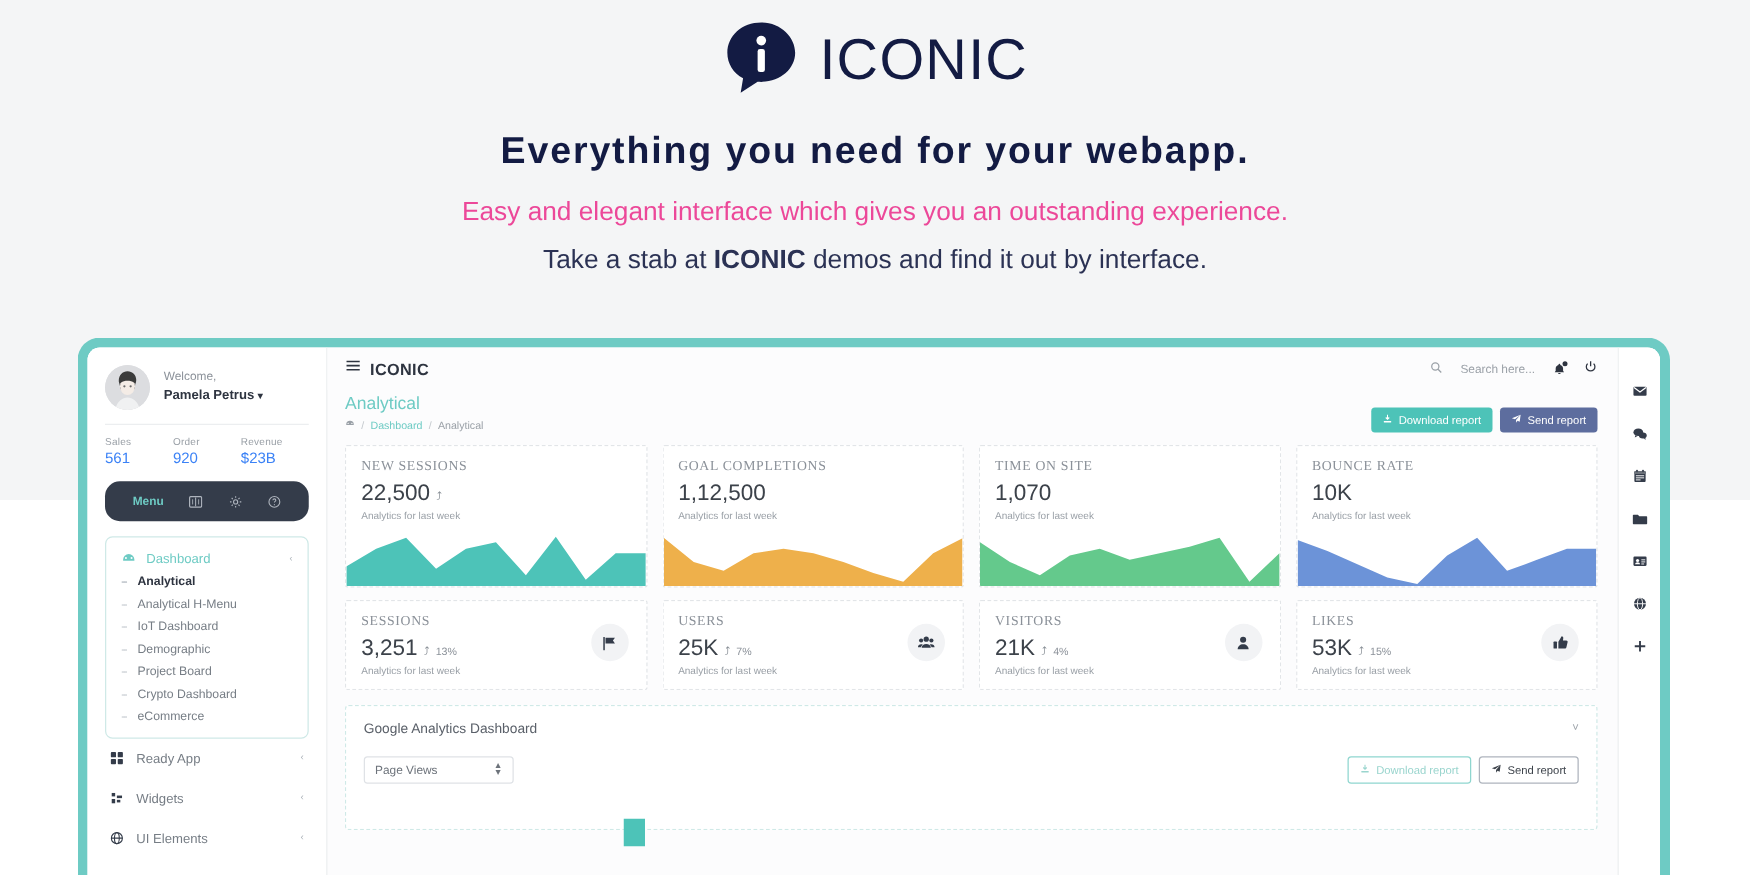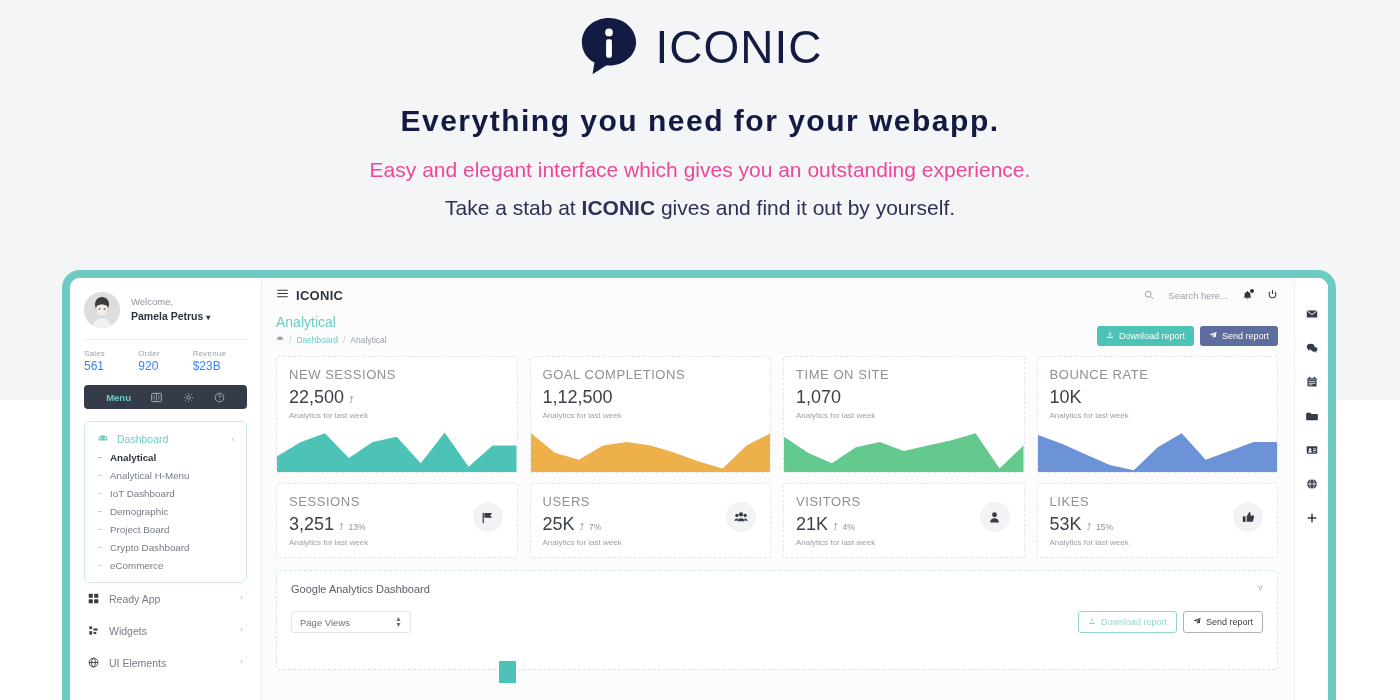--- a/index.html
+++ b/index.html
@@ -82,21 +82,21 @@
   .uname {
     font-size: 10.5px; color: #2e3440; font-weight: bold; line-height: 1.5;
   }
   .caret-sm { font-size: 8px; color: #2e3440; }
   .hr { height: 1px; background: #eceef0; margin: 11px 0 9px 0; }
   .stats { display: flex; }
   .stat { flex: 1; }
   .stat-l { font-size: 8px; color: #9aa0a7; letter-spacing: .2px; }
   .stat-v { font-size: 12px; color: #3b82f6; margin-top: 1px; }
   .menupill {
-    margin-top: 12px; height: 24px; border-radius: 4px;
+    margin-top: 12px; height: 32px; border-radius: 12px;
     background: #343c4a; display: flex; align-items: center;
     justify-content: space-around; padding: 0 12px;
   }
   .menupill .mp-label { font-size: 9.5px; color: #6ecbc4; font-weight: bold; }
   .menupill .mp-ic { color: #aeb4bd; display: flex; align-items: center; }
 
   .navbox {
     margin-top: 12px; border: 1px solid #cfe9e7; border-radius: 6px;
     padding: 8px 0 8px 0;
   }
@@ -161,21 +161,21 @@
   
   .grid {
     display: flex; gap: 12px; padding: 10px 16px 0 14px;
   }
   .card {
     flex: 1; background: #fff; border: 1px dashed #e2e5e8;
     border-radius: 2px; overflow: hidden; position: relative;
   }
   .card-pad { padding: 10px 12px 4px 12px; }
   .c-label {
-    font-size: 13px; color: #8b9199; letter-spacing: .55px;
+    font-size: 11px; color: #8b9199; letter-spacing: .55px; font-family: Liberation Serif, serif;
   }
   .c-value {
     font-size: 18px; color: #3c424a; margin-top: 5px;
     display: flex; align-items: baseline; gap: 5px;
   }
   .c-arrow { font-size: 9px; color: #7d848c; }
   .c-pct { font-size: 8.5px; color: #8b9199; }
   .c-sub { font-size: 8px; color: #9aa0a7; margin-top: 3px; }
   .spark { display: block; width: 100%; height: 44px; margin-top: 4px; }
 
@@ -234,21 +234,21 @@
       <svg class="logo-mark" viewBox="0 0 64 64">
         <path d="M32 2C16 2 4 13 4 27c0 9 5 17 13 21l-2 12 14-9c1 0 2 .1 3 .1 16 0 28-11 28-24S48 2 32 2z" fill="#131b43"></path>
         <circle cx="32" cy="17" r="4" fill="#ffffff"></circle>
         <rect x="29" y="24" width="6" height="19" rx="2" fill="#ffffff"></rect>
       </svg>
     </span>
     <span class="logo-text">ICONIC</span>
   </div>
   <div class="headline">Everything you need for your webapp.</div>
   <div class="sub1">Easy and elegant interface which gives you an outstanding experience.</div>
-  <div class="sub2"><span>Take a stab at </span><b>ICONIC</b><span> gives and find it out by yourself.</span></div>
+  <div class="sub2"><span>Take a stab at </span><b>ICONIC</b><span> demos and find it out by interface.</span></div>
 </div>
 
 <div class="frame">
   <div class="app">
 
     <div class="sidebar">
       <div class="user-row">
         <div class="avatar">
           <svg width="36" height="36" viewBox="0 0 36 36">
             <circle cx="18" cy="18" r="18" fill="#dcdde0"></circle>

